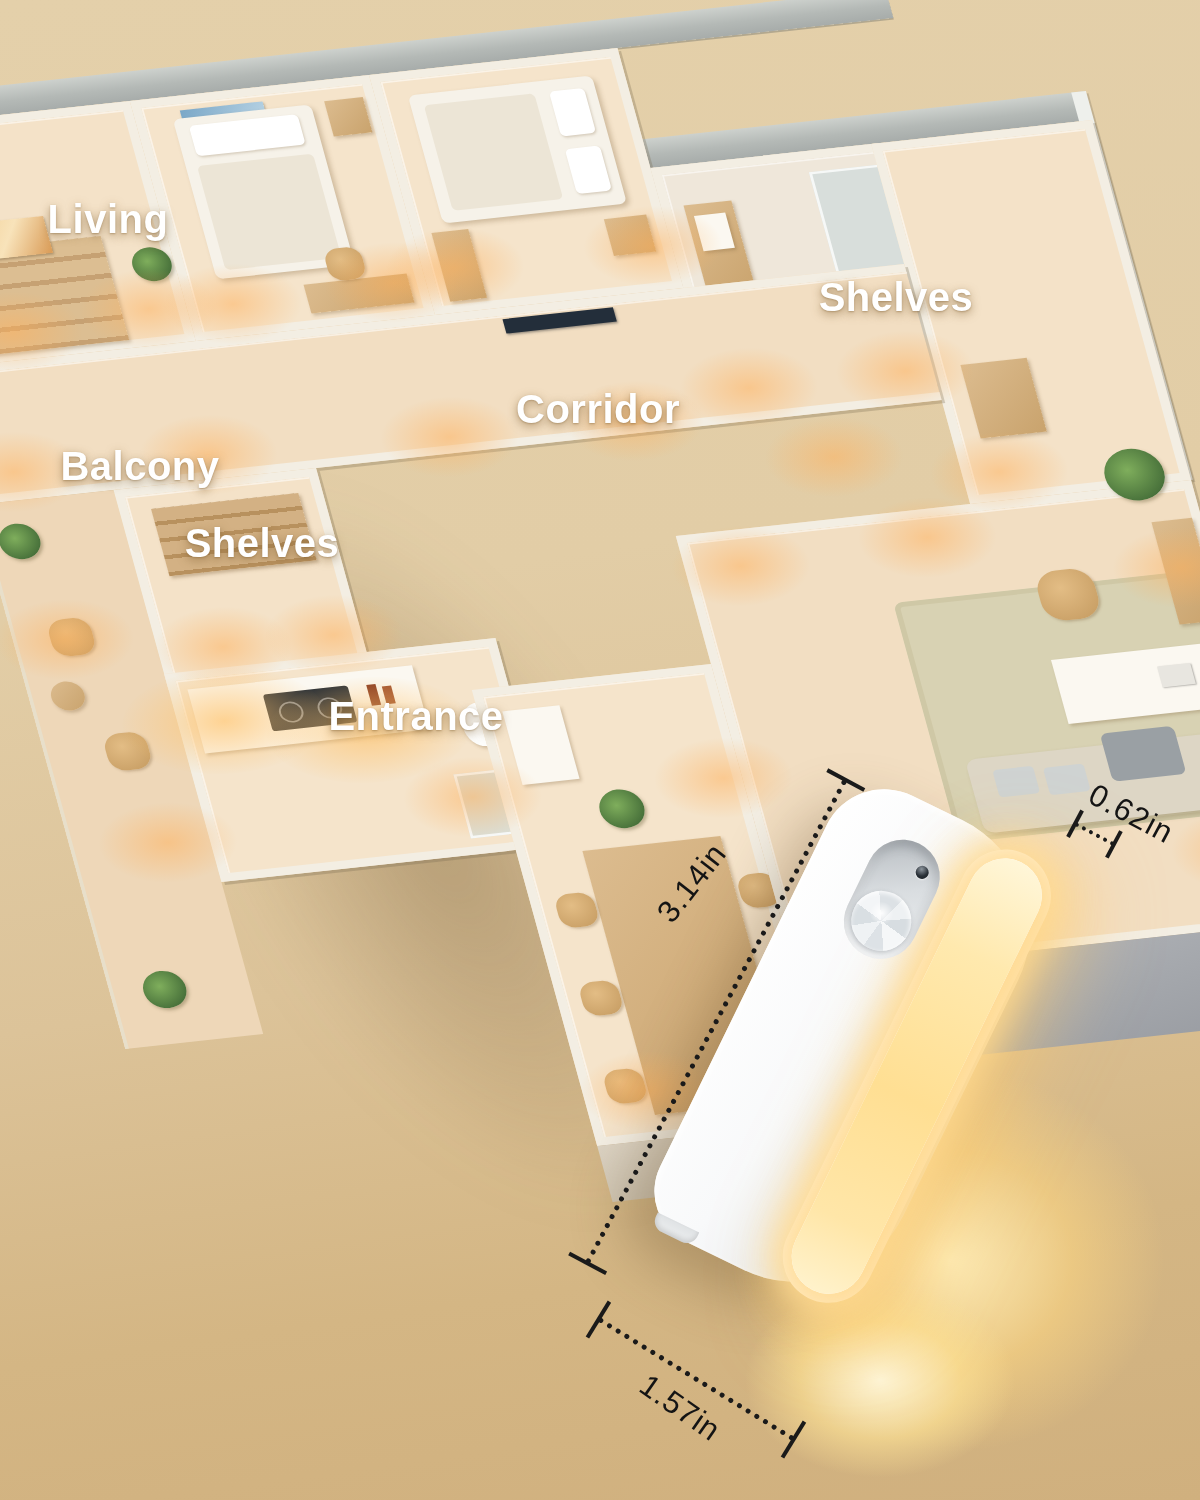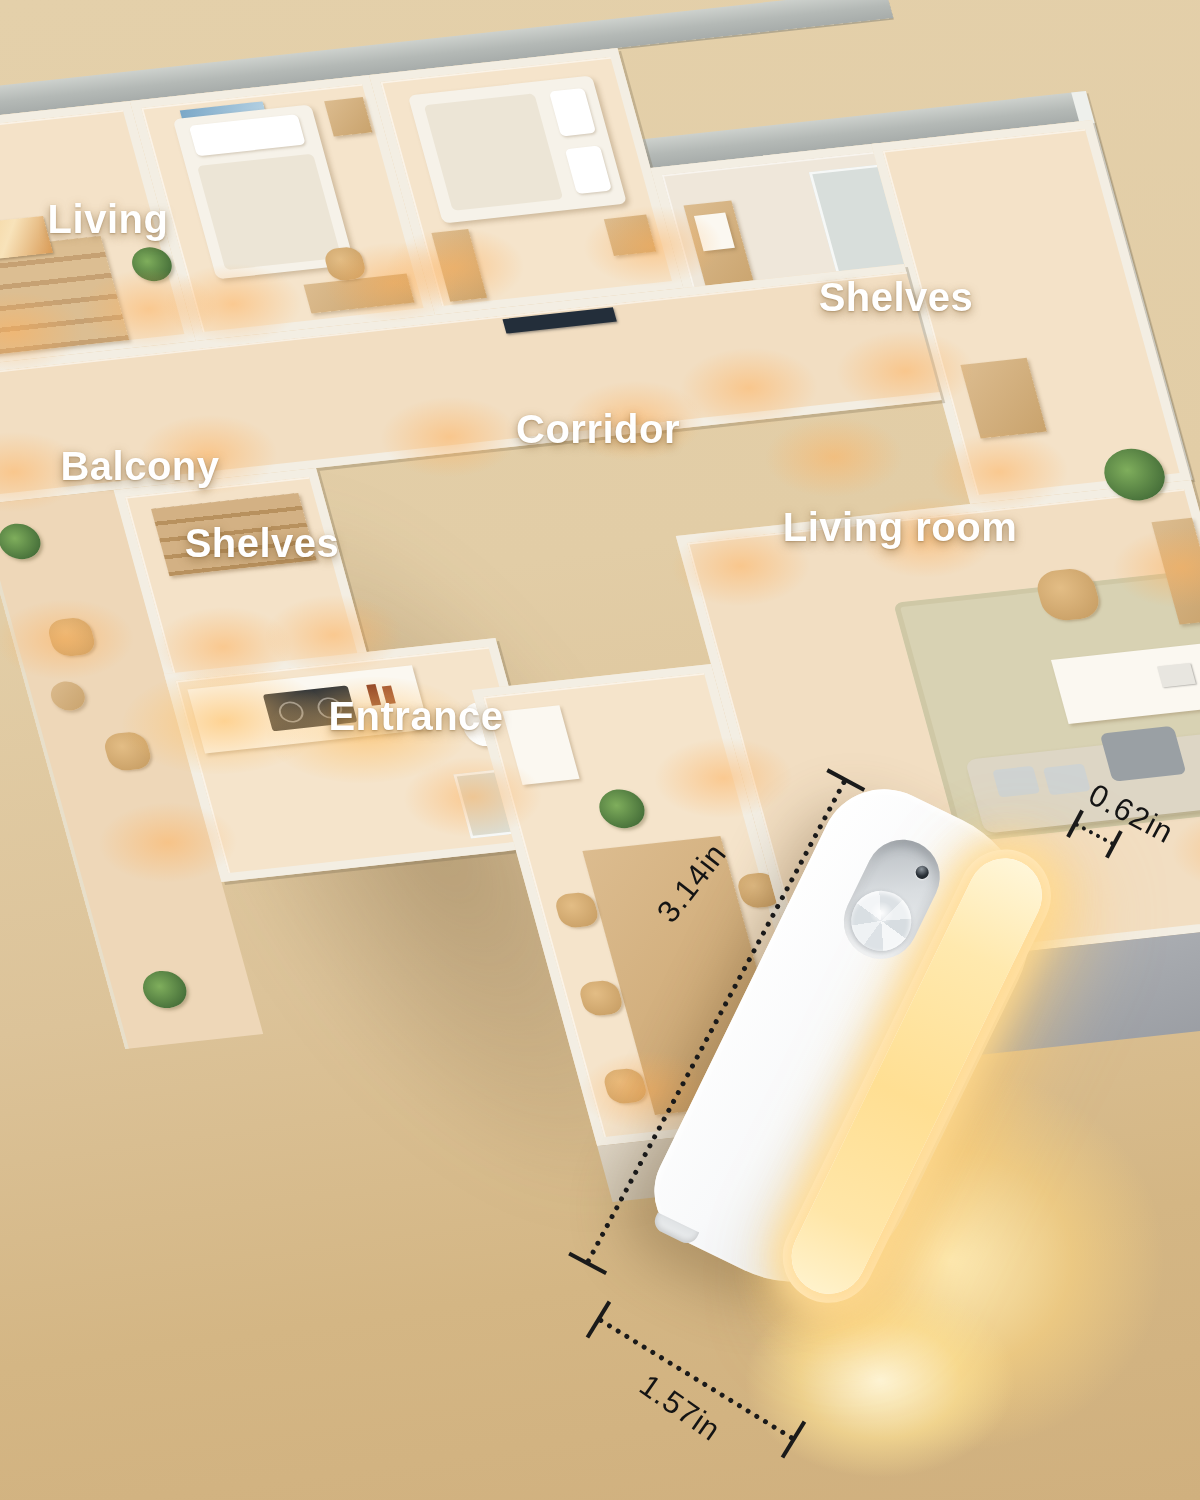--- a/index.html
+++ b/index.html
@@ -235,24 +235,23 @@
     <div class="lp" style="left:-60px;top:855px;"></div>
     <div class="lp" style="left:625px;top:595px;"></div>
     <div class="lp" style="left:830px;top:585px;"></div>
     <div class="lp" style="left:1090px;top:655px;"></div>
     <div class="lp" style="left:615px;top:1055px;"></div>
     <div class="lp" style="left:1070px;top:1005px;"></div>
   </div>
 
   <div class="room-label" style="left:108px;top:219px;">Living</div>
   <div class="room-label" style="left:896px;top:297px;">Shelves</div>
-  <div class="room-label" style="left:598px;top:409px;margin-top:20px;">Corridor</div>
+  <div class="room-label" style="left:598px;top:409px;">Corridor</div>
   <div class="room-label" style="left:140px;top:466px;">Balcony</div>
   <div class="room-label" style="left:262px;top:543px;">Shelves</div>
-  <div class="room-label" style="left:900px;top:527px;">Living room</div>
   <div class="room-label" style="left:416px;top:716px;">Entrance</div>
 
   <div class="ground-glow1"></div>
   <div class="ground-glow2"></div>
 
   <div class="product">
     <div class="glow-rim">
       <div class="glow-bar"></div>
     </div>
     <div class="sensor-pill">

